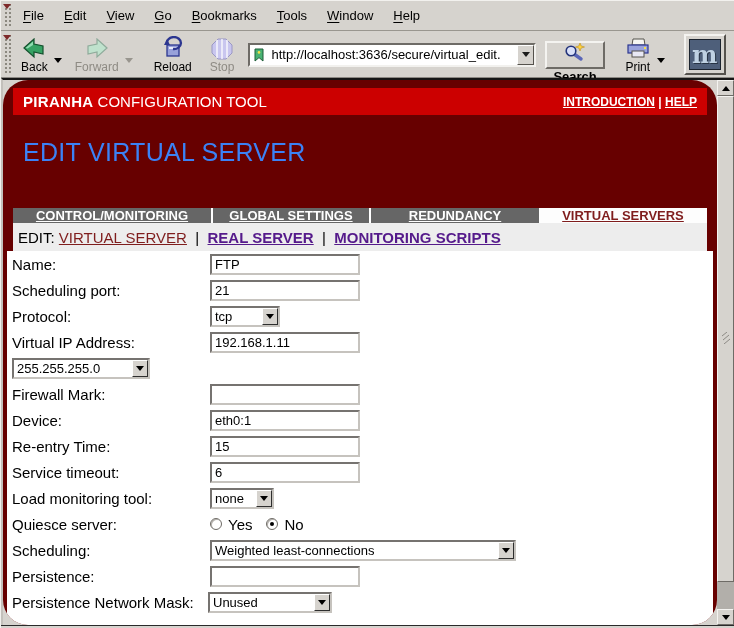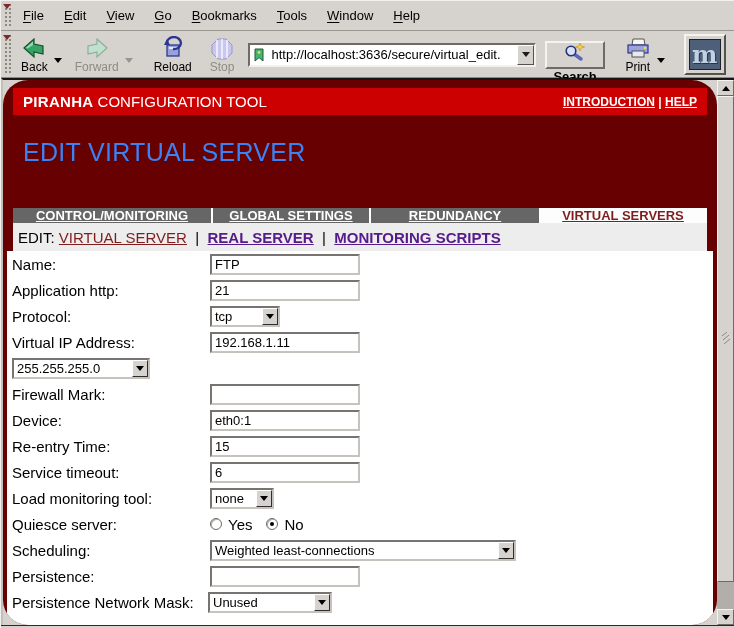--- a/index.html
+++ b/index.html
@@ -253,21 +253,21 @@
     <div class="edit-row"><span>EDIT: </span><span class="lnk-gray">VIRTUAL SERVER</span><span>  |  </span><span class="lnk-purple">REAL SERVER</span><span>  |  </span><span class="lnk-purple">MONITORING SCRIPTS</span></div>
 
     <div class="form-area">
 
       <div class="frow">
         <span class="flabel">Name:</span>
         <input class="ti" value="FTP" style="">
       </div>
 
       <div class="frow">
-        <span class="flabel">Application http:</span>
+        <span class="flabel">Scheduling port:</span>
         <input class="ti" value="21" style="">
       </div>
 
       <div class="frow">
         <span class="flabel">Protocol:</span>
         <div class="combo" style="width:70px">
           <span class="val">tcp</span>
           <span class="cbtn"></span>
         </div>
       </div>

